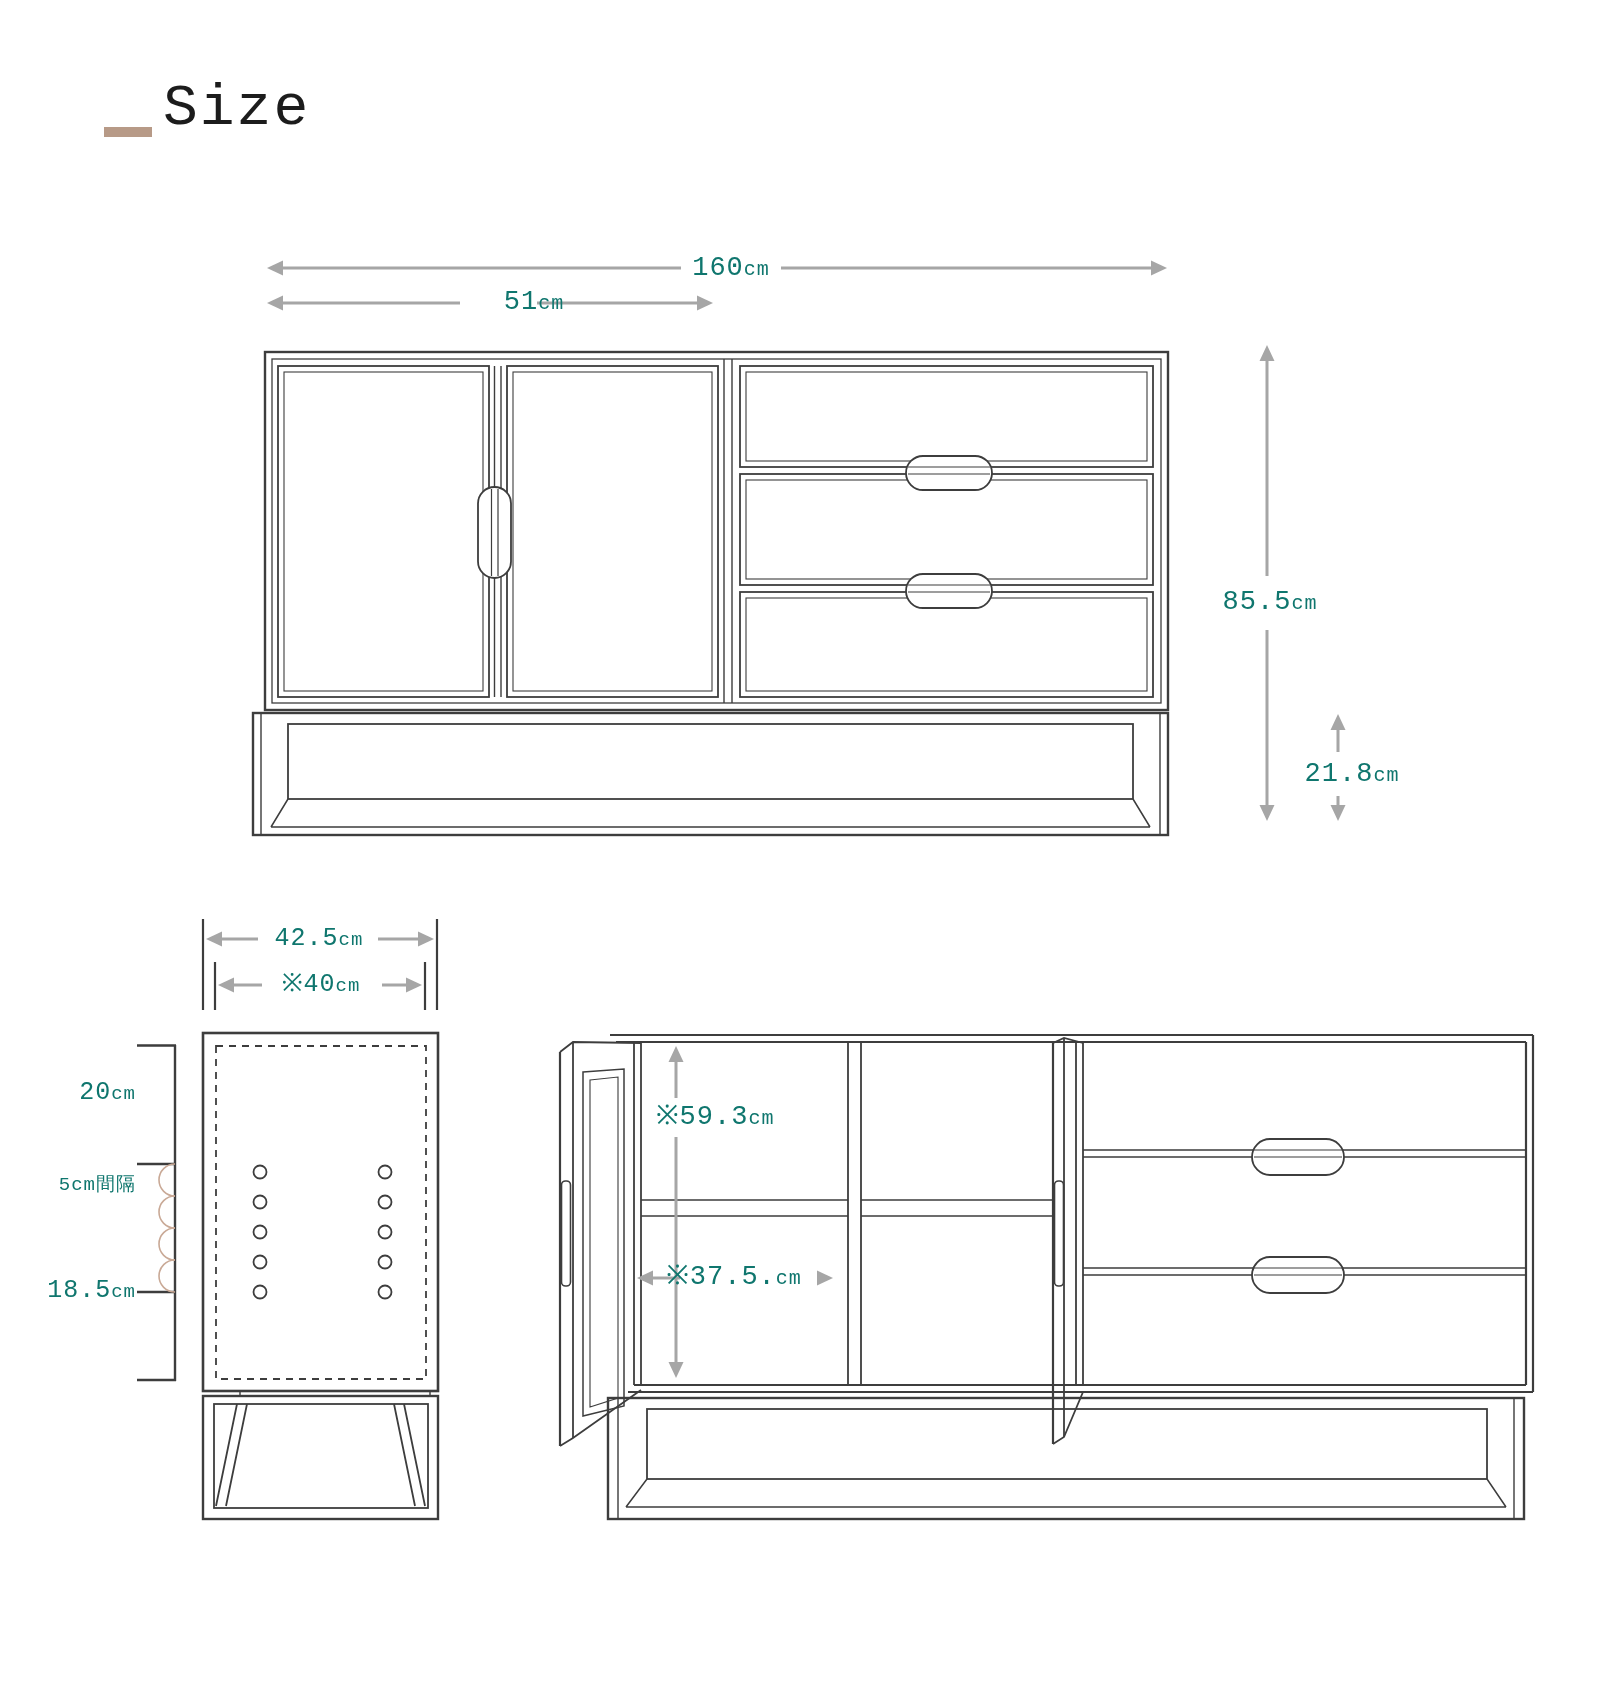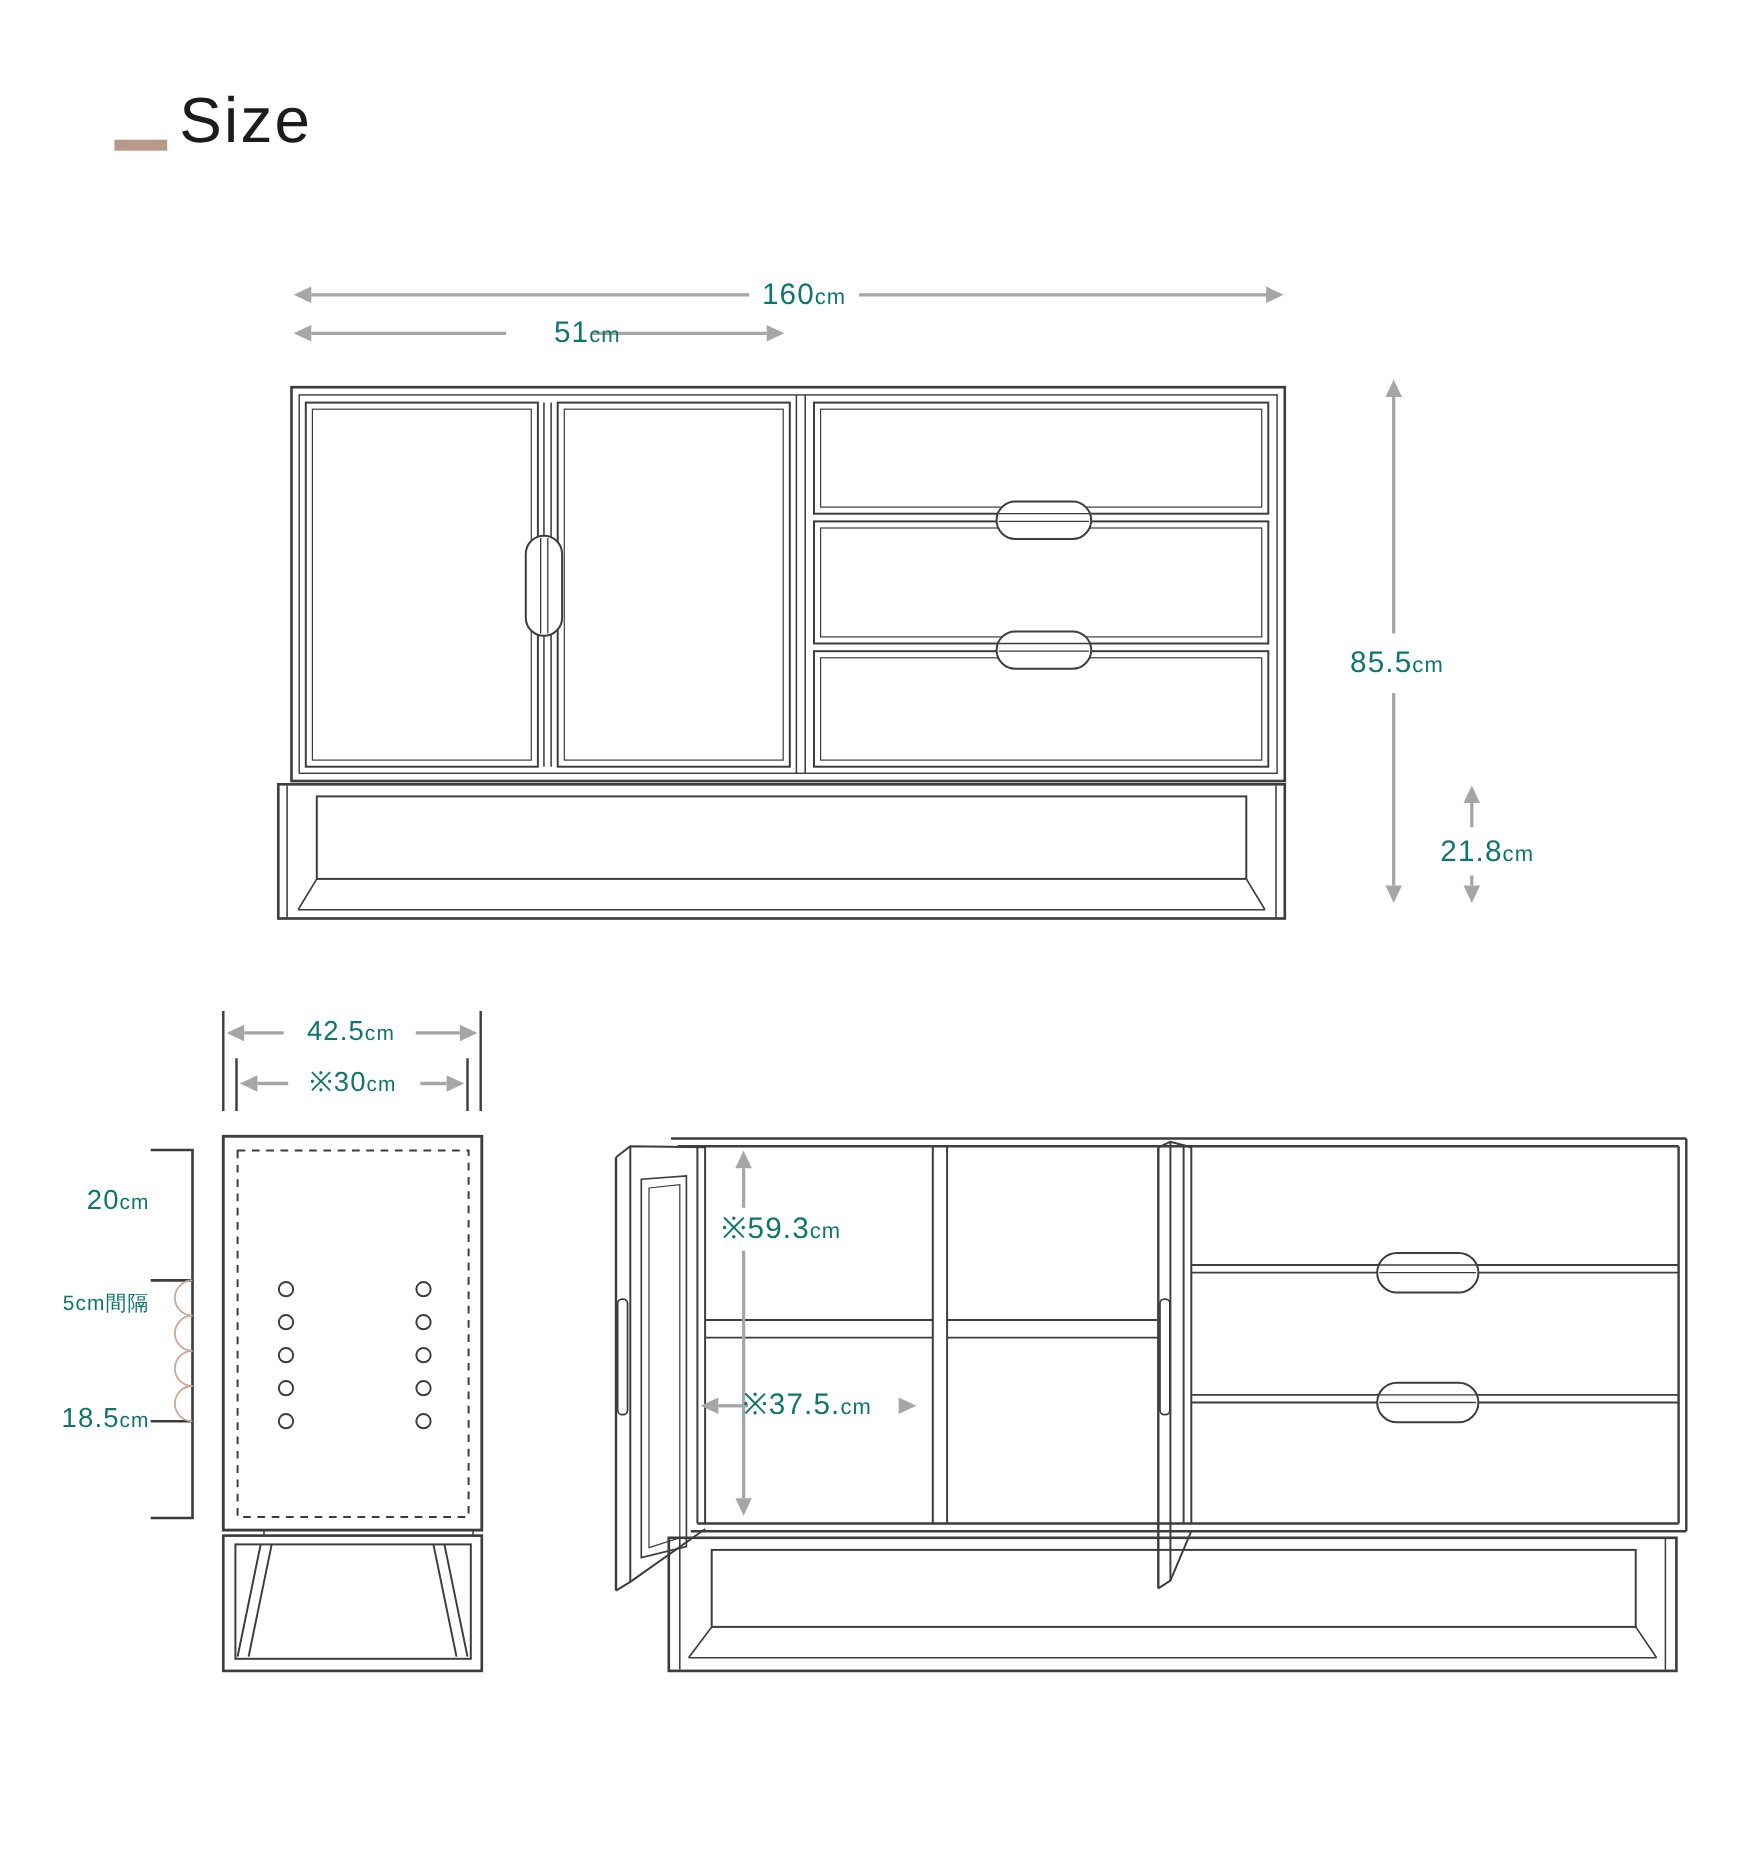--- a/index.html
+++ b/index.html
@@ -1,18 +1,18 @@
 <!DOCTYPE html>
 <html><head>
 <meta charset="utf-8">
 <style>
   html,body{margin:0;padding:0;background:#ffffff;}
   .canvas{
     position:relative;width:1592px;height:1700px;background:#ffffff;overflow:hidden;
-    font-family:Liberation Sans, sans-serif;
+    font-family:Liberation Mono, monospace;
   }
   svg.art{position:absolute;left:0;top:0;}
   .page-title{
     position:absolute;left:163px;top:76px;
     font-size:58px;font-weight:300;color:#1c1c1c;letter-spacing:2px;
   }
   .title-dash{position:absolute;left:104px;top:127px;width:48px;height:10px;background:#b79a87;}
   .unit-box{
     position:absolute;left:1232px;top:121px;width:331px;height:129px;background:#e9e9e9;
     display:flex;align-items:center;justify-content:center;
@@ -241,21 +241,21 @@
     <span class="v">85.5</span><span class="u">cm</span>
   </div>
   <div class="dim-label ctr" style="left:1352px;top:774px;">
     <span class="v">21.8</span><span class="u">cm</span>
   </div>
 
   <div class="dim-label sm ctr" style="left:319px;top:938px;">
     <span class="v">42.5</span><span class="u">cm</span>
   </div>
   <div class="dim-label sm ctr" style="left:321px;top:984px;">
-    <span class="v">※30</span><span class="u">cm</span>
+    <span class="v">※40</span><span class="u">cm</span>
   </div>
   <div class="dim-label sm ral" style="left:136px;top:1092px;">
     <span class="v">20</span><span class="u">cm</span>
   </div>
   <div class="dim-label sm ral" style="left:136px;top:1185px;">
     <span class="u">5cm間隔</span>
   </div>
   <div class="dim-label sm ral" style="left:136px;top:1290px;">
     <span class="v">18.5</span><span class="u">cm</span>
   </div>

